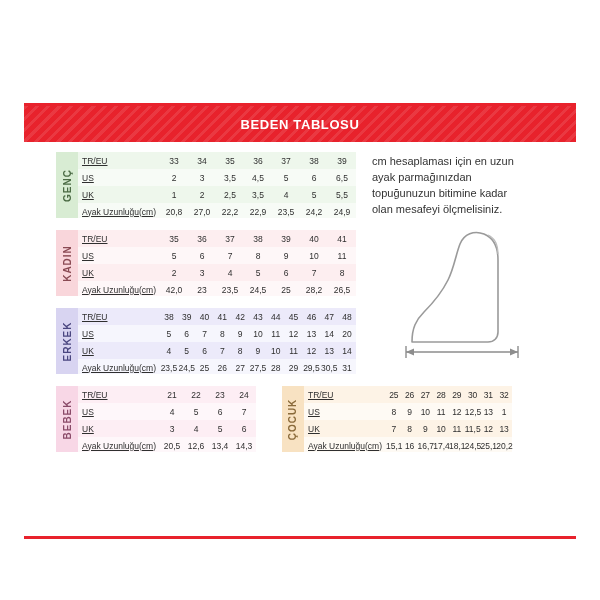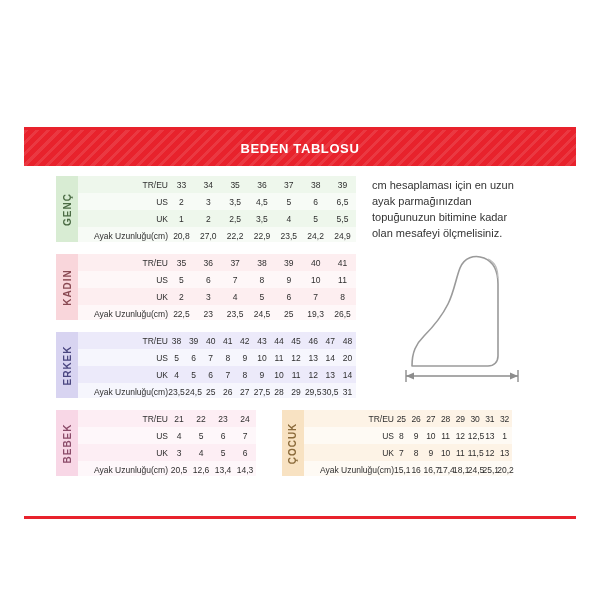--- a/index.html
+++ b/index.html
@@ -18,26 +18,25 @@
     width: 600px;
     height: 600px;
     background: #ffffff;
   }
   
   .sheet {
     position: absolute;
     left: 24px;
     top: 103px;
     width: 552px;
-    height: 392px;
+    height: 436px;
     background: #ffffff;
     border-top: 3px solid #e8222c;
     border-bottom: 3px solid #e8222c;
     box-sizing: border-box;
-    margin-top: 24px;
   }
   .title-band {
     position: absolute;
     left: 0;
     top: 0;
     width: 100%;
     height: 36px;
     background: #e8222c;
     background-image: repeating-linear-gradient(
       135deg,
@@ -91,24 +90,25 @@
   }
   table.size td {
     font-size: 8.5px;
     color: #2f2f2f;
     text-align: center;
     padding: 2px 0 2px 0;
     height: 13px;
     white-space: nowrap;
   }
   table.size td.rowhead {
-    text-align: right;
-    padding-left: 12px;
+    text-align: left;
+    padding-left: 4px;
     width: 78px;
     color: #2f2f2f;
+    text-decoration: underline;
   }
   table.size tr.r-alt td {
     background: rgba(255,255,255,0.55);
   }
   .block .tablewrap {
     flex: 1;
   }
 
   
   .genc   { background: #eef7ec; }
@@ -250,26 +250,26 @@
               <td>2</td>
               <td>3</td>
               <td>4</td>
               <td>5</td>
               <td>6</td>
               <td>7</td>
               <td>8</td>
             </tr>
             <tr class="r-alt">
               <td class="rowhead">Ayak Uzunluğu(cm)</td>
-              <td>22,5</td>
+              <td>42,0</td>
               <td>23</td>
               <td>23,5</td>
               <td>24,5</td>
               <td>25</td>
-              <td>19,3</td>
+              <td>28,2</td>
               <td>26,5</td>
             </tr>
           </tbody>
             </table>
         </div>
       </div>
 
       <div class="block erkek" id="block-erkek">
         <div class="side-label">
           <span>ERKEK</span>

